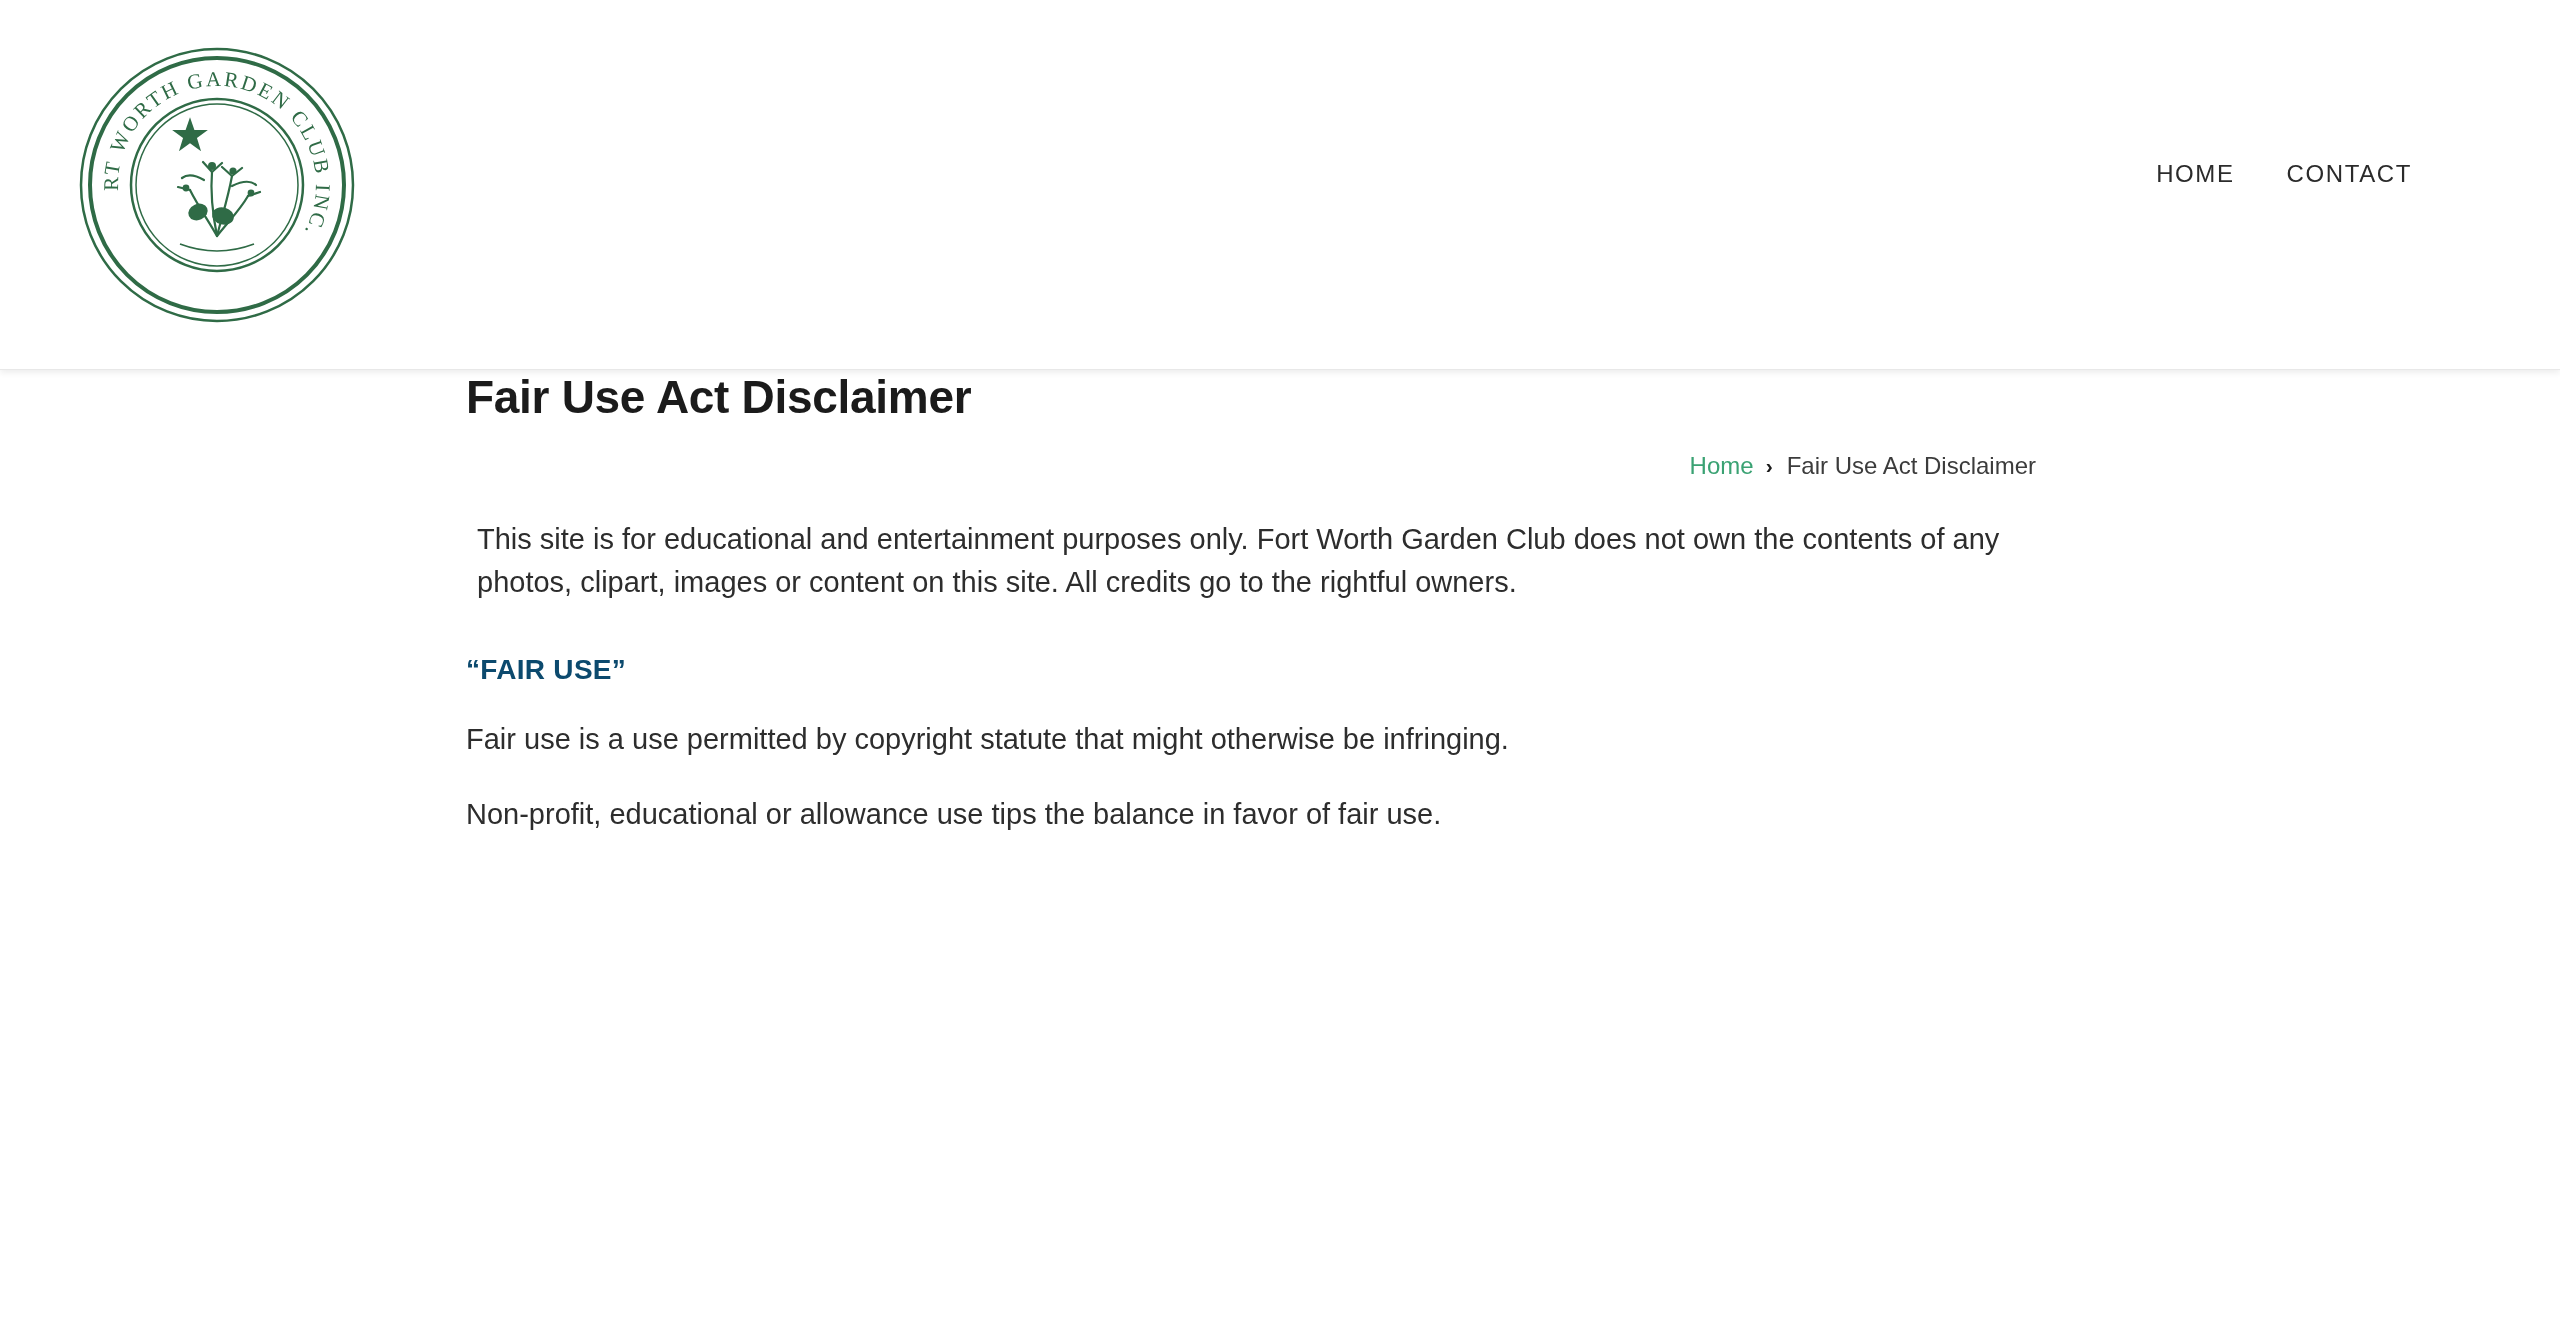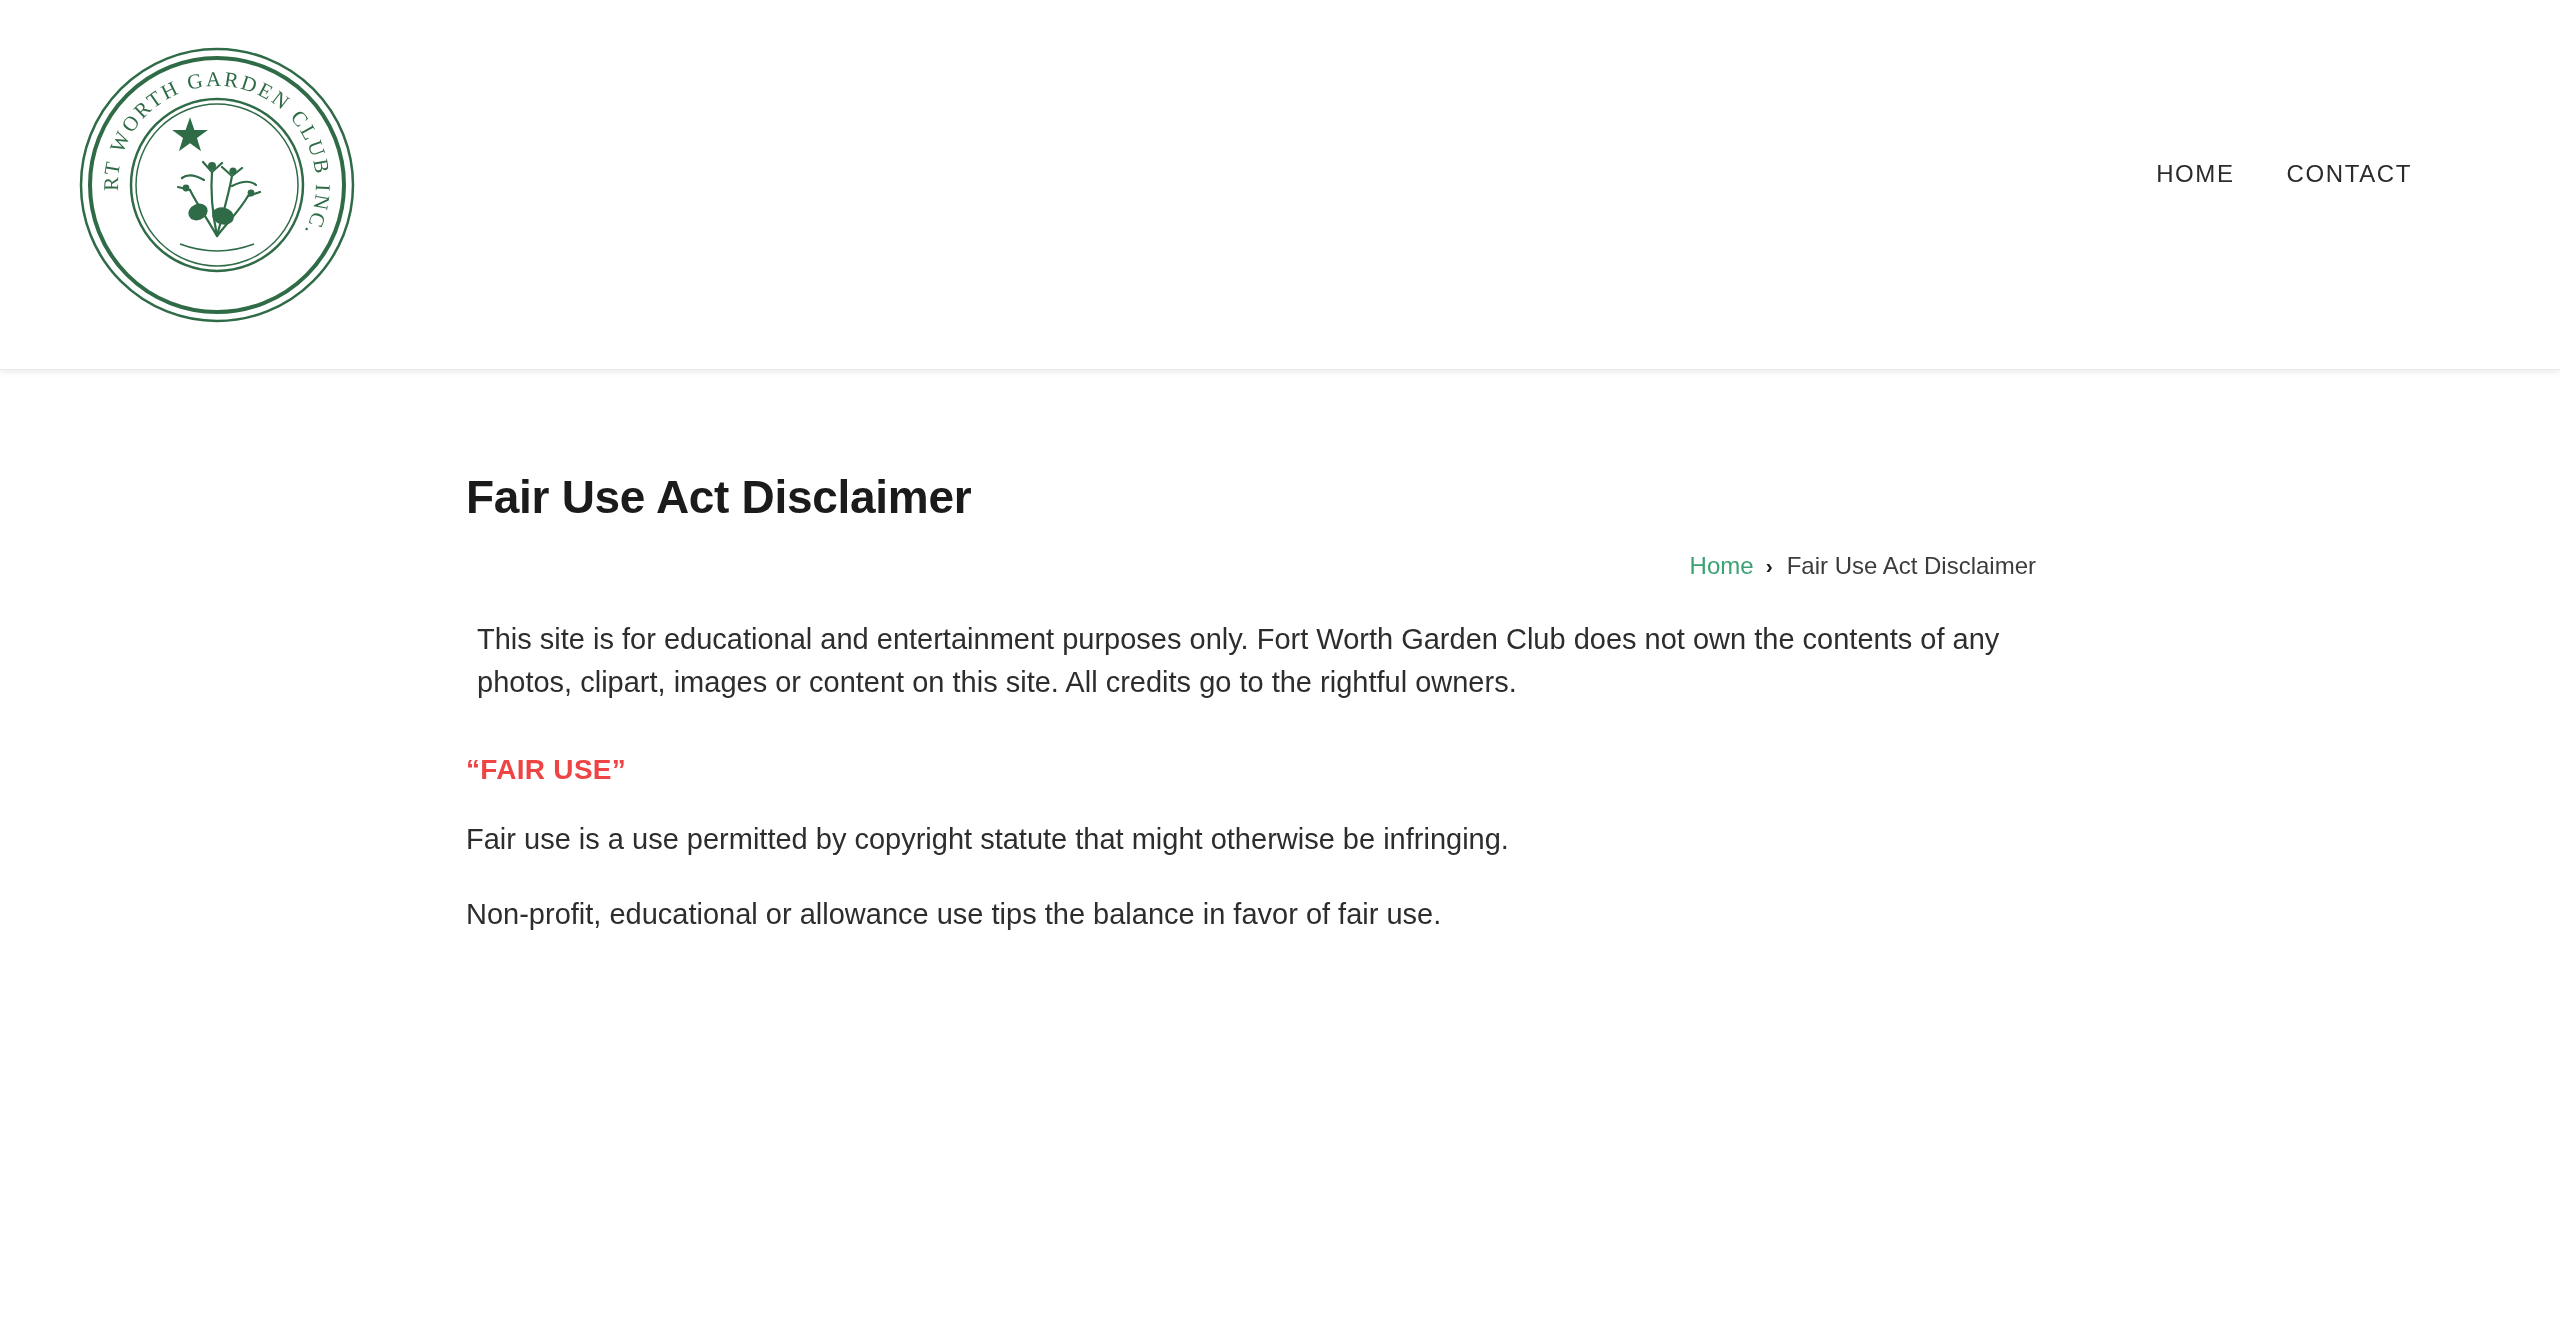--- a/index.html
+++ b/index.html
@@ -50,21 +50,20 @@
     letter-spacing: 1.6px;
     color: #2b2b2b;
     text-decoration: none;
     font-weight: 400;
     font-family: "Liberation Sans", sans-serif;
     cursor: pointer;
   }
 
   
   .content {
-    padding-top: 100px;
     padding-left: 466px;
     padding-right: 300px;
     max-width: 2560px;
   }
 
   .page-title {
     font-size: 46px;
     font-weight: bold;
     color: #1b1b1b;
     letter-spacing: -0.3px;
@@ -101,21 +100,21 @@
     color: #2d2d2d;
     margin: 32px 0 0 0;
     max-width: 1560px;
     font-family: "Liberation Sans", sans-serif;
   }
   .body-p.first { margin-top: 38px; margin-left: 11px; }
 
   .body-h {
     font-size: 28px;
     font-weight: bold;
-    color: #ef4444;
+    color: #0c4a6e;
     margin: 50px 0 0 0;
     letter-spacing: 0.3px;
   }
 </style>
 </head>
 <body>
 
 <header class="site-header">
 
   <div class="logo-wrap">

